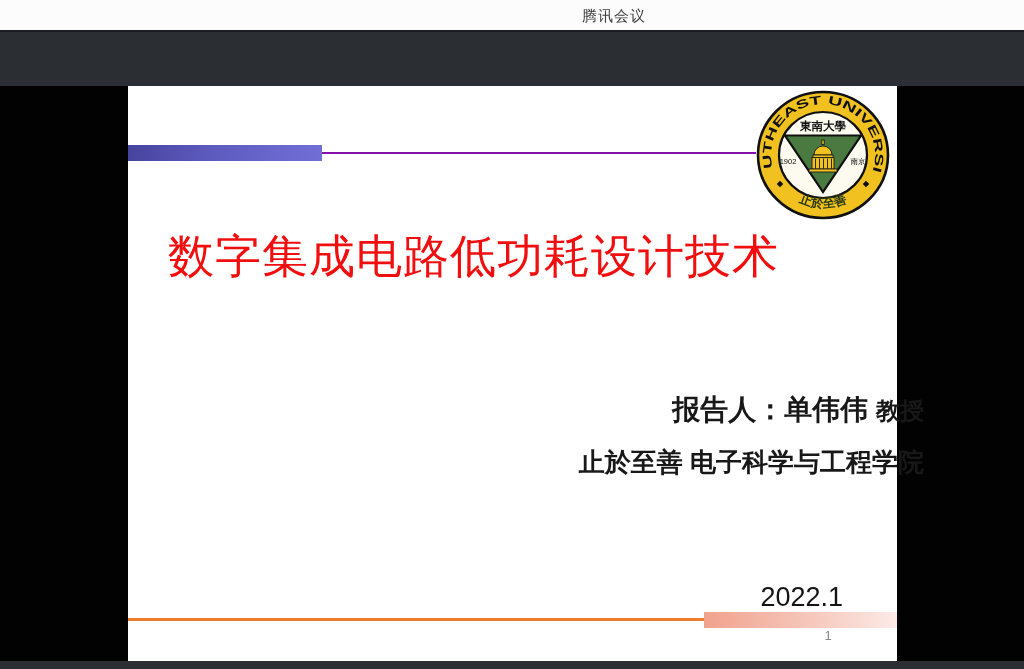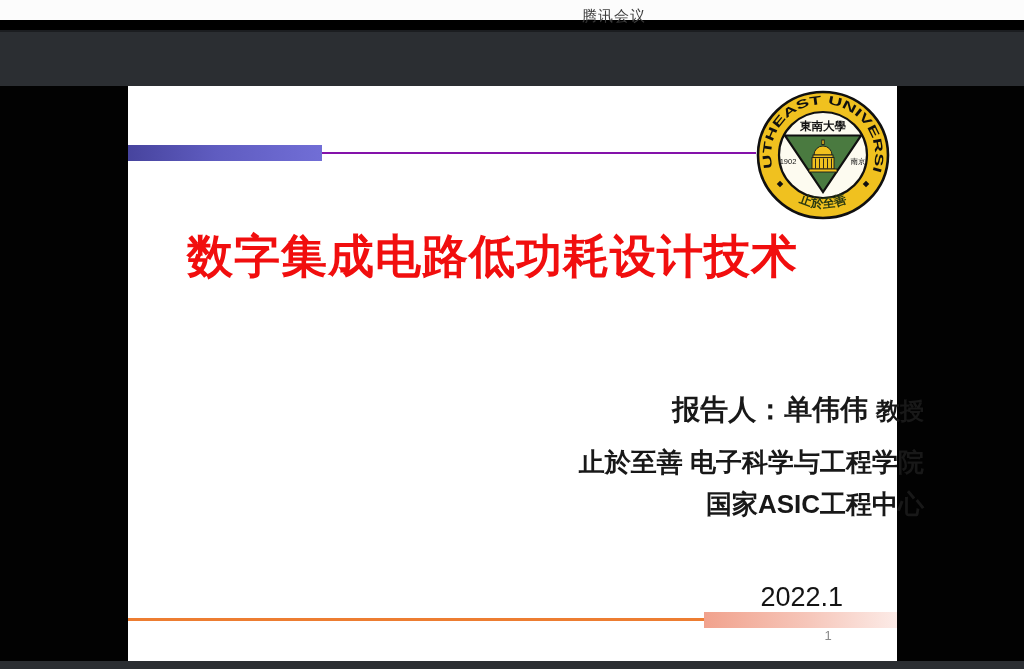--- a/index.html
+++ b/index.html
@@ -1,21 +1,21 @@
 <!DOCTYPE html>
 <html><head>
 <meta charset="utf-8">
 <style>
   * { margin:0; padding:0; box-sizing:border-box; }
   html,body { width:1024px; height:669px; overflow:hidden; background:#000;
               font-family:"Liberation Sans", sans-serif; }
   #app { position:relative; width:1024px; height:669px; background:#000; }
 
   
-  .titlebar { position:absolute; left:0; top:0; width:1024px; height:20px;
+  .titlebar { position:absolute; left:0; top:0; width:1024px; height:30px;
               background:#fcfcfc; }
   .titlebar-text { position:absolute; left:582px; top:7px; font-size:15px;
                    color:#3c3c3c; letter-spacing:1px; white-space:nowrap; }
   .toolbar { position:absolute; left:0; top:30px; width:1024px; height:56px;
              background:#2b2e32; border-top:2px solid #1b1d20; }
   .bottom-strip { position:absolute; left:0; top:661px; width:1024px; height:8px;
                   background:#2b2e32; }
 
   
   .stage { position:absolute; left:0; top:86px; width:1024px; height:575px;
@@ -28,21 +28,21 @@
               background:linear-gradient(90deg,#47449e 0%, #5f5cc0 45%, #716ed6 100%); }
   .purple-line { position:absolute; left:194px; top:66px; width:434px; height:2px;
                  background:#8412aa; }
   .footer-line { position:absolute; left:0; top:532px; width:576px; height:3px;
                  background:#ed7d31; }
   .footer-bar { position:absolute; left:576px; top:526px; width:193px; height:16px;
                 background:linear-gradient(90deg,#f1a28d 0%, #f6c7bb 55%, #fcebe7 100%); }
 
   
   .slide-title { position:absolute; left:40px; top:142px; width:630px;
-                 text-align:right; font-size:46px; font-weight:700;
+                 text-align:left; font-size:46px; font-weight:400;
                  color:#f10e0e; letter-spacing:1px; line-height:1.25;
                  white-space:nowrap; }
   .info-line { position:absolute; left:27px; width:769px; text-align:right;
                color:#181818; font-weight:700; white-space:nowrap; }
   .presenter { top:306px; font-size:28px; line-height:1.3; }
   .presenter .prof { font-size:24px; }
   .affil-1 { top:360px; font-size:26px; line-height:1.3; }
   .affil-2 { top:402px; font-size:26px; line-height:1.3; }
   .slide-date { position:absolute; right:54px; top:496px; font-size:27px;
                 font-weight:400; color:#141414; line-height:1.15; }
@@ -115,21 +115,20 @@
         </svg>
       </div>
 
       <div class="slide-title">数字集成电路低功耗设计技术</div>
 
       <div class="info-line presenter">
         <span>报告人：单伟伟</span>
         <span class="prof">教授</span>
       </div>
       <div class="info-line affil-1">止於至善 电子科学与工程学院</div>
-      <div class="info-line affil-2">国家ASIC工程中心</div>
 
       <div class="slide-date">2022.1</div>
 
       <div class="footer-line"></div>
       <div class="footer-bar"></div>
 
       <div class="page-num">1</div>
 
     </div>
   </div>

